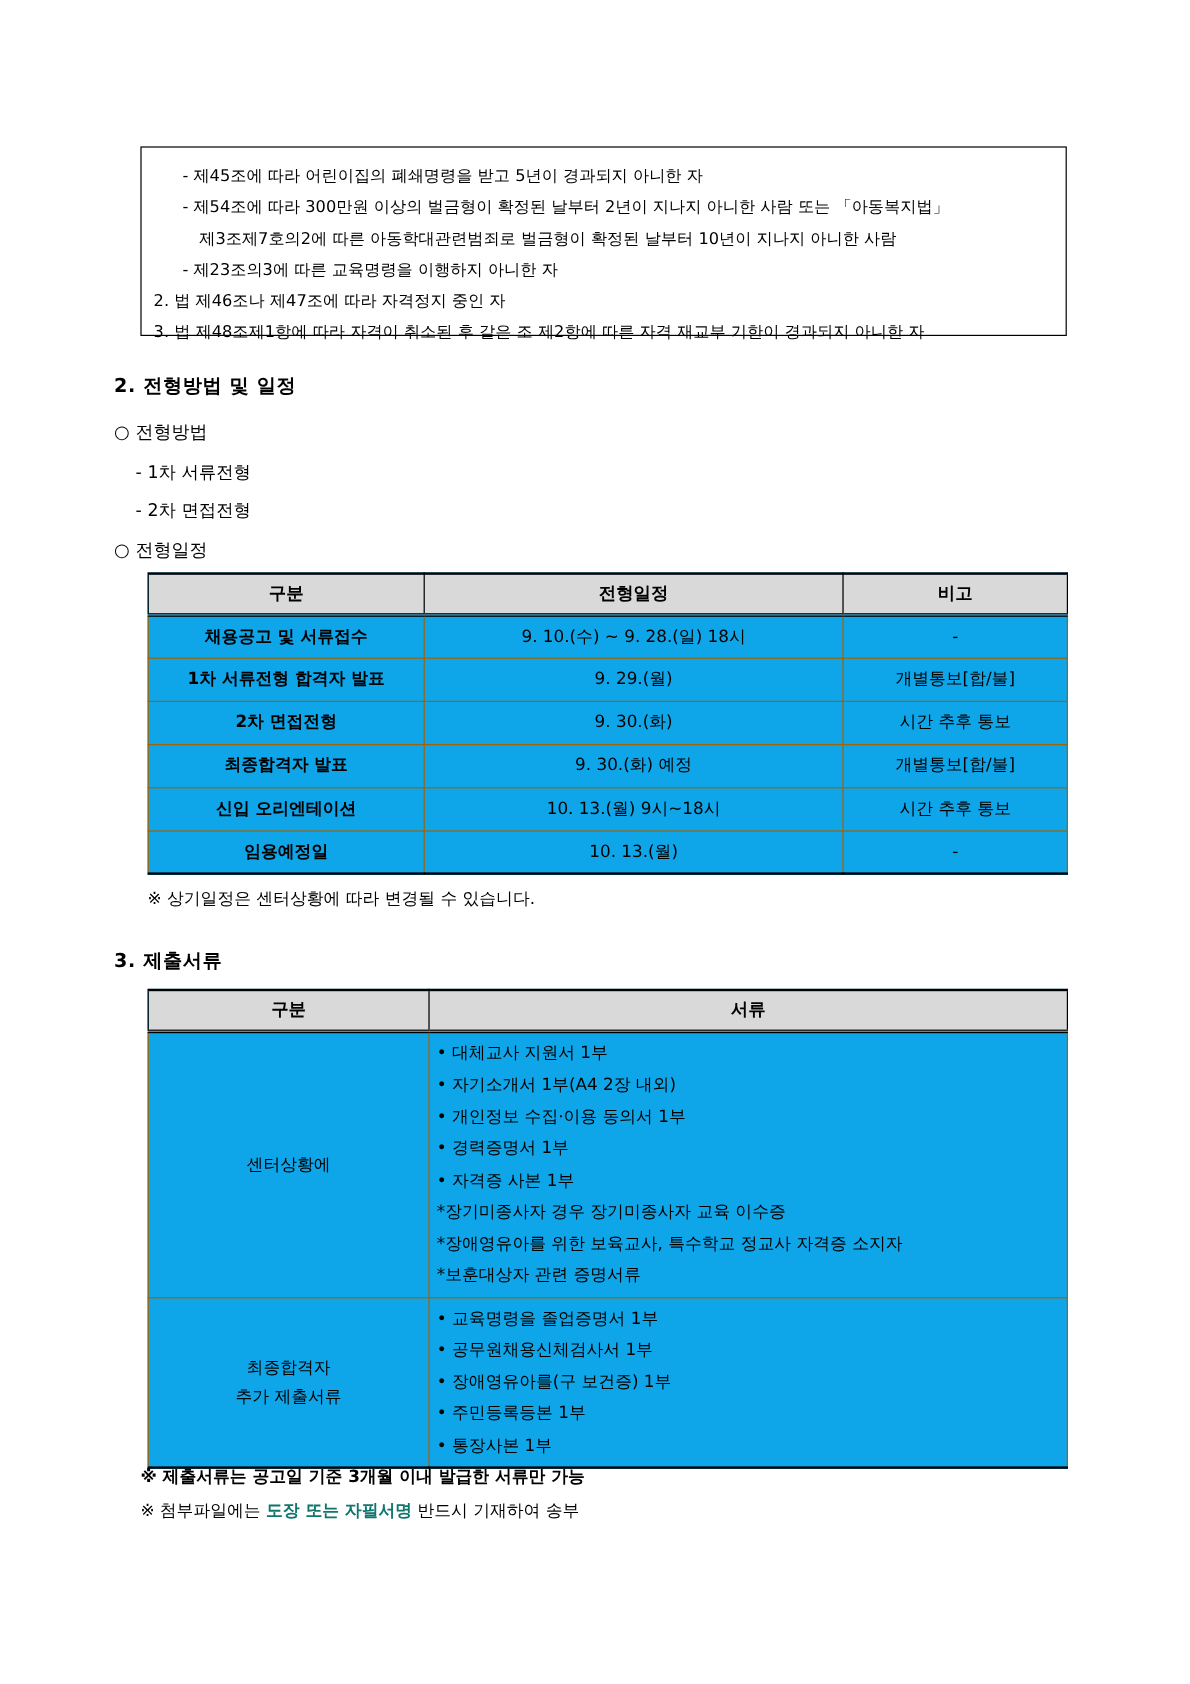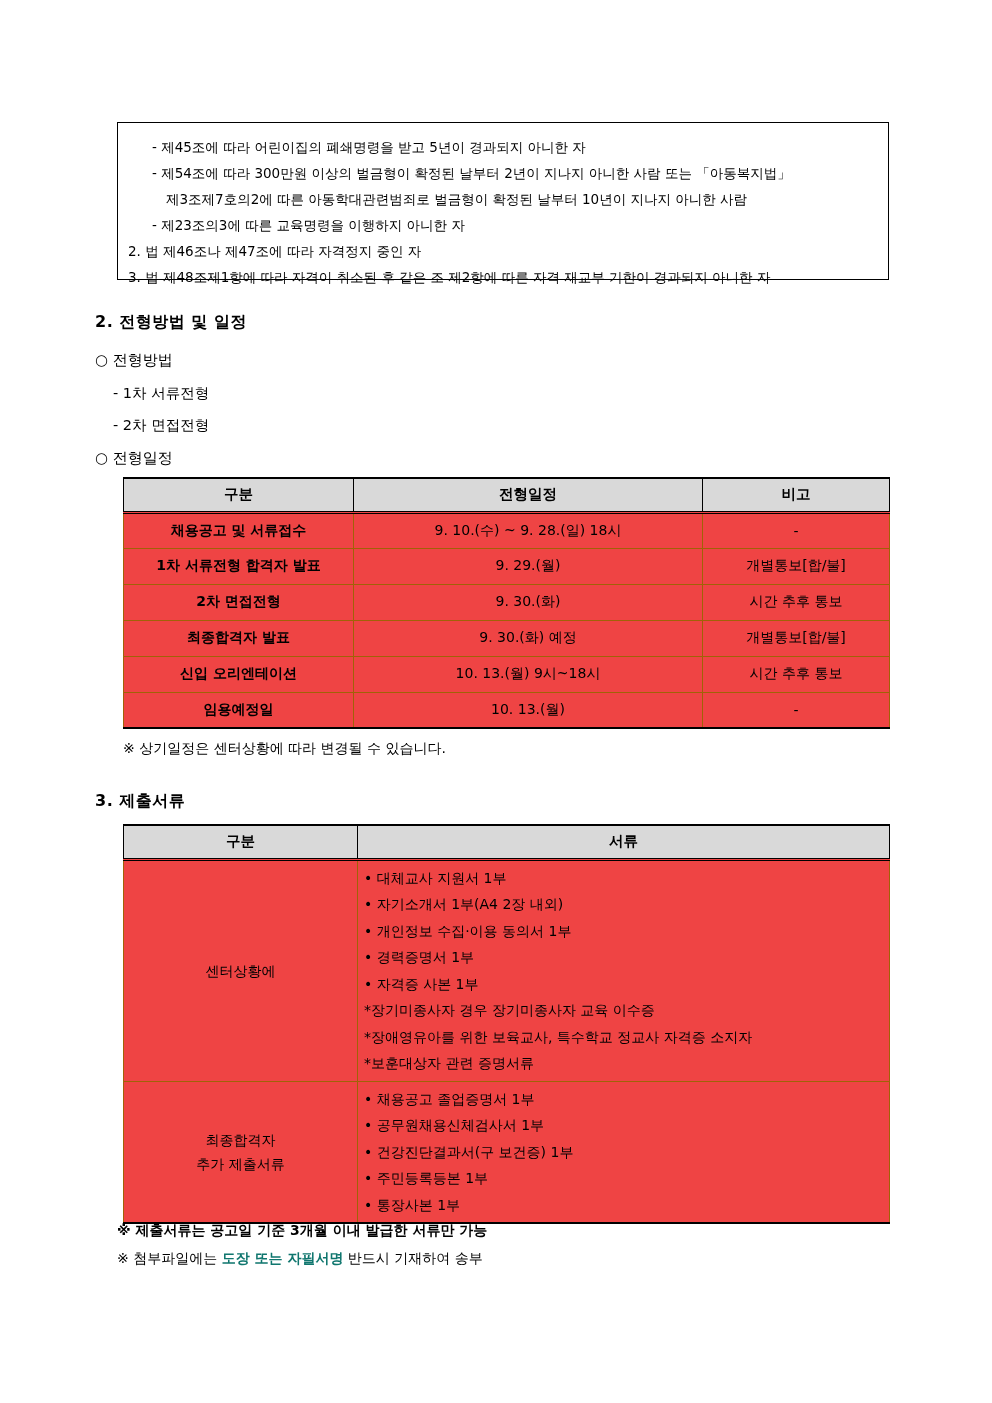--- a/index.html
+++ b/index.html
@@ -28,21 +28,21 @@
   .sec2-title { top: 312px; }
   .sec3-title { top: 791px; }
   .circle-line { position: absolute; left: 95px; font-size: 15px; }
   .method-label { top: 351px; }
   .schedule-label { top: 449px; }
   .dash-line { position: absolute; left: 113px; font-size: 14.5px; }
   .method-item-1 { top: 384px; }
   .method-item-2 { top: 416px; }
 
   
-  table { border-collapse: collapse; table-layout: fixed; position: absolute; left: 123px; width: 766px; background: #ef4444; }
+  table { border-collapse: collapse; table-layout: fixed; position: absolute; left: 123px; width: 766px; background: #0ea5e9; }
   th {
     background: #d9d9d9; font-weight: bold; font-size: 14.5px;
     border: 1px solid #000; border-bottom: 3px double #000;
     height: 34px; text-align: center; vertical-align: middle;
   }
   td { border: 1px solid #a16207; font-size: 14px; vertical-align: middle; }
   .schedule-table { top: 477px; border-top: 2px solid #000; border-bottom: 2px solid #000; }
   .schedule-table td { height: 36px; text-align: center; }
   .schedule-table td.cat { font-weight: bold; }
   .docs-table { top: 824px; border-top: 2px solid #000; border-bottom: 2px solid #000; }
@@ -154,23 +154,23 @@
           <div class="ln">*장애영유아를 위한 보육교사, 특수학교 정교사 자격증 소지자</div>
           <div class="ln">*보훈대상자 관련 증명서류</div>
         </td>
       </tr>
       <tr>
         <td class="cat">
           <div>최종합격자</div>
           <div>추가 제출서류</div>
         </td>
         <td class="items">
-          <div class="ln">• 채용공고 졸업증명서 1부</div>
+          <div class="ln">• 교육명령을 졸업증명서 1부</div>
           <div class="ln">• 공무원채용신체검사서 1부</div>
-          <div class="ln">• 건강진단결과서(구 보건증) 1부</div>
+          <div class="ln">• 장애영유아를(구 보건증) 1부</div>
           <div class="ln">• 주민등록등본 1부</div>
           <div class="ln">• 통장사본 1부</div>
         </td>
       </tr>
     </tbody>
   </table>
 
   <div class="note note-docs-1"><span>※ 제출서류는 </span><span class="u">공고일 기준 3개월 이내</span><span> 발급한 서류만 가능</span></div>
   <div class="note note-docs-2"><span>※ 첨부파일에는 </span><span class="red">도장 또는 자필서명</span><span> 반드시 기재하여 송부</span></div>
 

